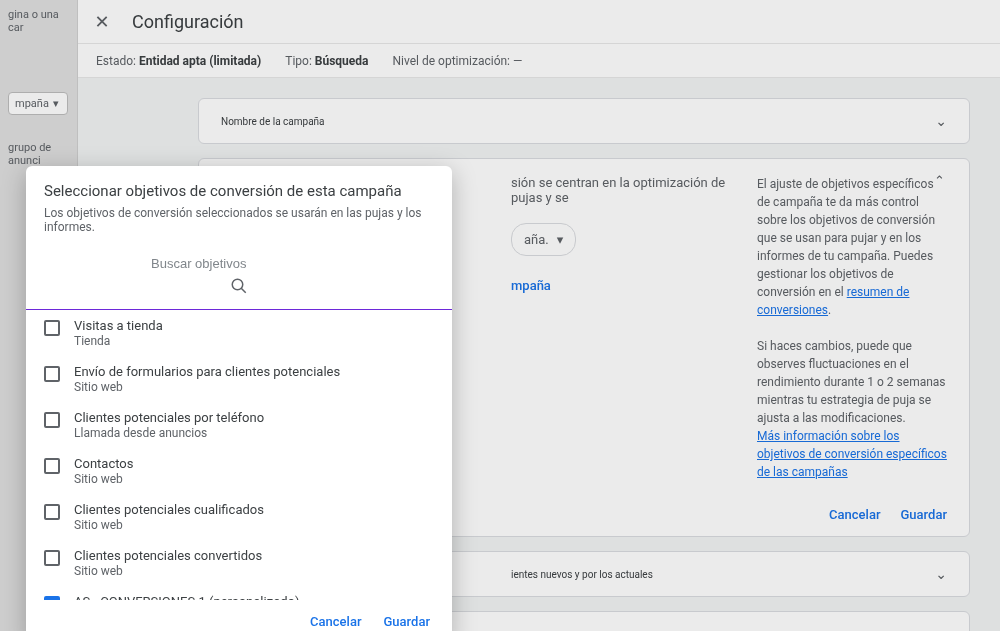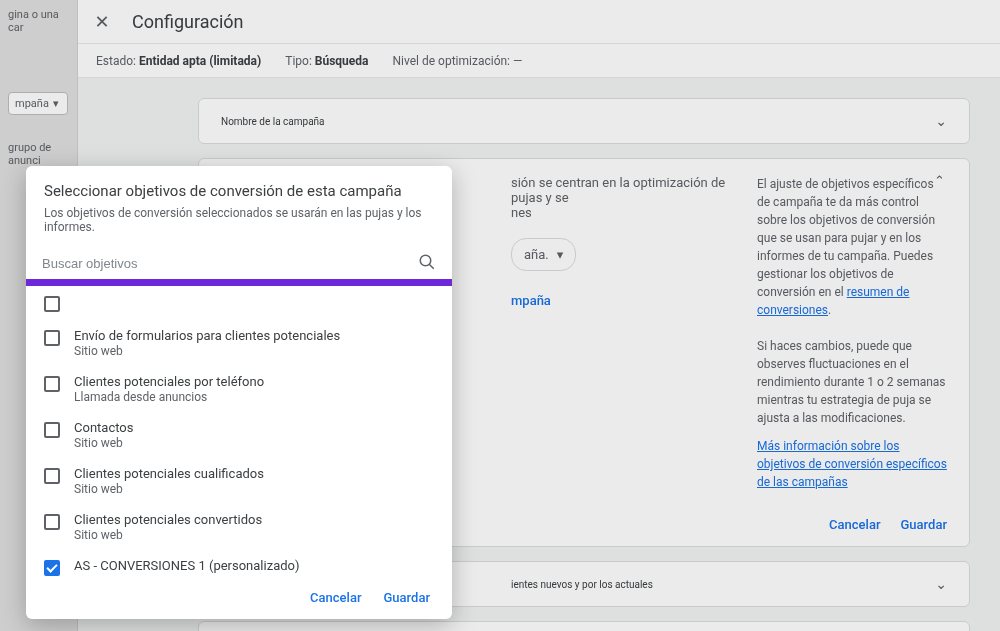--- a/index.html
+++ b/index.html
@@ -139,22 +139,23 @@
       z-index: 20;
       overflow: hidden;
       display: flex;
       flex-direction: column;
     }
     .modal-header { padding: 16px 18px 10px; }
     .modal-header h2 { font-size: 15px; font-weight: 400; color: #3c4043; margin-bottom: 6px; }
     .modal-header p { font-size: 12px; color: #5f6368; }
     .search-row {
       display: flex; align-items: center;
-      padding: 6px 16px 2px;
-      border-bottom: 7px solid #6d28d9;
+      padding: 6px 16px 10px;
+      border-bottom: 1px solid #6d28d9;
+      flex-direction: column;
     }
     .search-row input {
       flex: 1; border: none; outline: none;
       font-size: 13px; padding: 6px 0;
       color: #3c4043;
     }
     .search-row input::placeholder { color: #80868b; }
     .search-icon { color: #5f6368; font-size: 17px; }
     .list {
       max-height: 290px;
@@ -242,36 +243,35 @@
       <span class="label">Nombre de la campaña</span>
       <span class="chevron">⌄</span>
     </div>
   </div>
 
   <div class="card expanded-card" style="margin-left:90px;">
     <span class="chev-up-icon">⌃</span>
     <div class="expanded-content">
       <div class="left-col">
         <div style="padding-left:290px;">sión se centran en la optimización de pujas y se</div>
-        <div style="padding-left:290px;">nes</div>
         <div class="select-box" style="margin-left:290px;border-radius:15px;">
           <span>aña.</span>
           <span>▾</span>
         </div>
         <div style="margin-top:22px; padding-left:290px;">
           <span class="link-campana">mpaña</span>
         </div>
       </div>
       <div class="right-col">
         <p>
           <span>El ajuste de objetivos específicos de campaña te da más control sobre los objetivos de conversión que se usan para pujar y en los informes de tu campaña. Puedes gestionar los objetivos de conversión en el </span>
           <a>resumen de conversiones</a>.
         </p>
         <p style="margin-top:18px;">Si haces cambios, puede que observes fluctuaciones en el rendimiento durante 1 o 2 semanas mientras tu estrategia de puja se ajusta a las modificaciones.</p>
-        <p style="margin-top:10px;">
+        <p style="">
           <a>Más información sobre los objetivos de conversión específicos de las campañas</a>
         </p>
       </div>
     </div>
     <div class="actions-row">
       <span class="btn-text">Cancelar</span>
       <span class="btn-text">Guardar</span>
     </div>
   </div>
 
@@ -301,20 +301,24 @@
     <span class="search-icon">
       <svg width="18" height="18" viewBox="0 0 24 24" fill="none" stroke="#5f6368" stroke-width="2">
           <circle cx="10" cy="10" r="7"></circle>
           <line x1="21" y1="21" x2="15" y2="15"></line>
         </svg>
     </span>
   </div>
   <div class="list" id="modal-list">
       <div class="item">
         <div class="checkbox"></div>
+        <div class="item-text">
+          <div class="title">Visitas a tienda</div>
+          <div class="sub">Tienda</div>
+        </div>
       </div>
       <div class="item">
         <div class="checkbox"></div>
         <div class="item-text">
           <div class="title">Envío de formularios para clientes potenciales</div>
           <div class="sub">Sitio web</div>
         </div>
       </div>
       <div class="item">
         <div class="checkbox"></div>

